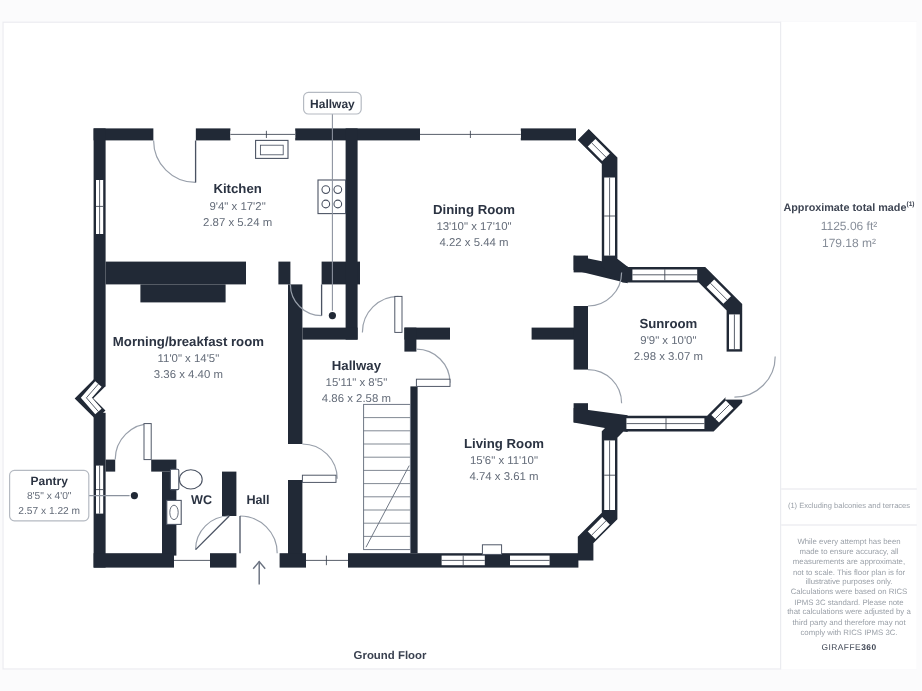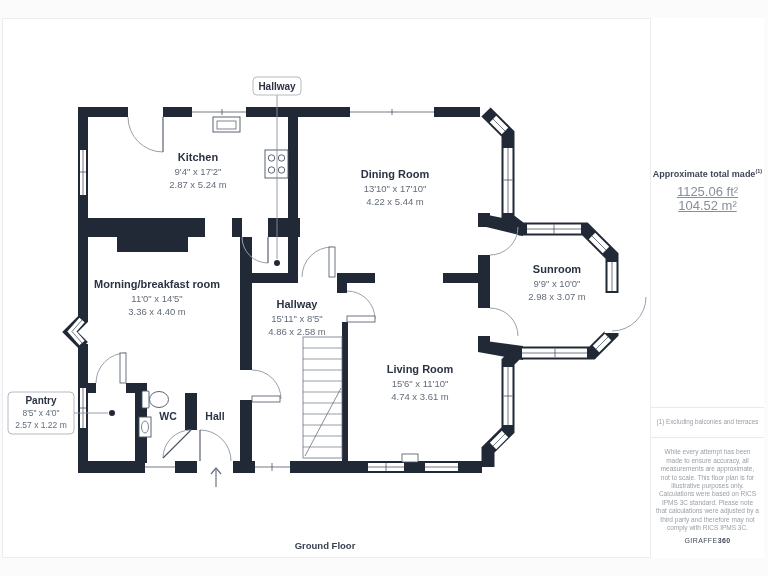--- a/index.html
+++ b/index.html
@@ -5,21 +5,21 @@
   html,body{margin:0;padding:0;}
   body{width:768px;height:576px;background:#fbfbfc;position:relative;overflow:hidden;
        font-family:"Liberation Sans",sans-serif;}
   .panel{position:absolute;left:2px;top:18px;width:762px;height:540px;background:#ffffff;
          border:1px solid #ebecf0;box-sizing:border-box;}
   .sidebar{position:absolute;left:650px;top:18px;width:114px;height:540px;background:#ffffff;
            border-left:1px solid #ebecf0;box-sizing:border-box;}
   .s-head{position:absolute;top:150px;left:0;right:0;text-align:center;font-size:9px;
           font-weight:bold;color:#3f4654;white-space:nowrap;}
   .s-head sup{font-size:5.5px;}
-  .s-val{position:absolute;left:0;right:0;text-align:center;font-size:13px;color:#878e99;text-decoration:underline;}
+  .s-val{position:absolute;left:0;right:0;text-align:center;font-size:10px;color:#878e99;}
   .s-div{position:absolute;left:0;right:0;height:1px;background:#e9eaee;}
   .s-note{position:absolute;left:4px;right:4px;text-align:center;font-size:6.3px;color:#9aa0a8;}
   .s-para{position:absolute;left:5px;right:5px;text-align:center;font-size:6.5px;
           line-height:8.5px;color:#9aa0a8;}
   .s-brand{position:absolute;left:0;right:0;text-align:center;font-size:7px;
            letter-spacing:.4px;color:#3f4654;}
   .s-brand b{font-weight:bold;}
   svg{position:absolute;left:0;top:18px;}
   text{font-family:"Liberation Sans",sans-serif;}
   .rname{font-size:11px;font-weight:bold;fill:#2b3342;}
@@ -246,20 +246,20 @@
     <text x="420" y="400" class="rdim">4.74 x 3.61 m</text>
   </g>
   <text x="168" y="420" text-anchor="middle" class="rsmall">WC</text>
   <text x="215" y="420" text-anchor="middle" class="rsmall">Hall</text>
   <text x="325" y="549" text-anchor="middle" class="floor">Ground Floor</text>
 </svg>
 
 <div class="sidebar">
   <div class="s-head"><span>Approximate total made</span><sup>(1)</sup></div>
   <div class="s-val" style="top:166px;">1125.06 ft²</div>
-  <div class="s-val" style="top:180px;">104.52 m²</div>
+  <div class="s-val" style="top:180px;">179.18 m²</div>
   <div class="s-div" style="top:389px;"></div>
   <div class="s-note" style="top:400px;">(1) Excluding balconies and terraces</div>
   <div class="s-div" style="top:419px;"></div>
   <div class="s-para" style="top:430px;">While every attempt has been made to ensure accuracy, all measurements are approximate, not to scale. This floor plan is for illustrative purposes only.</div>
   <div class="s-para" style="top:472px;">Calculations were based on RICS IPMS 3C standard. Please note that calculations were adjusted by a third party and therefore may not comply with RICS IPMS 3C.</div>
   <div class="s-brand" style="top:519px;"><span>GIRAFFE</span><b>360</b></div>
 </div>
 
 </body></html>

